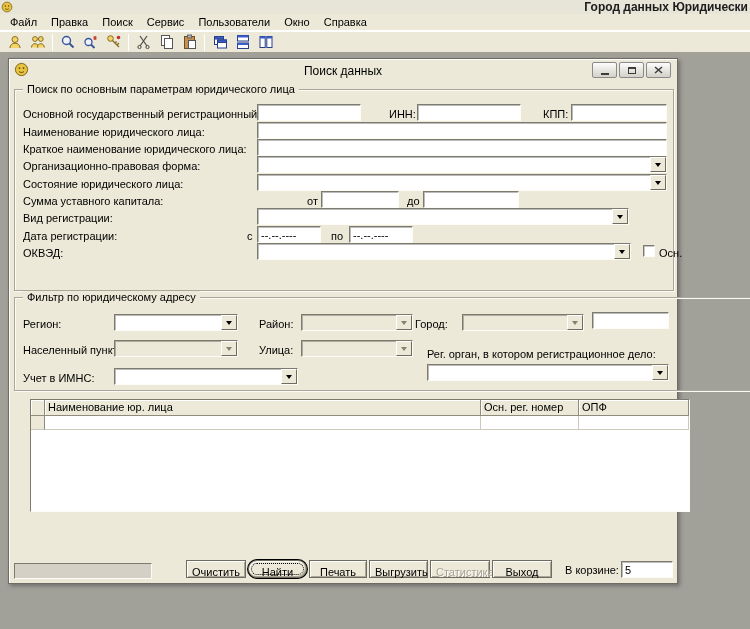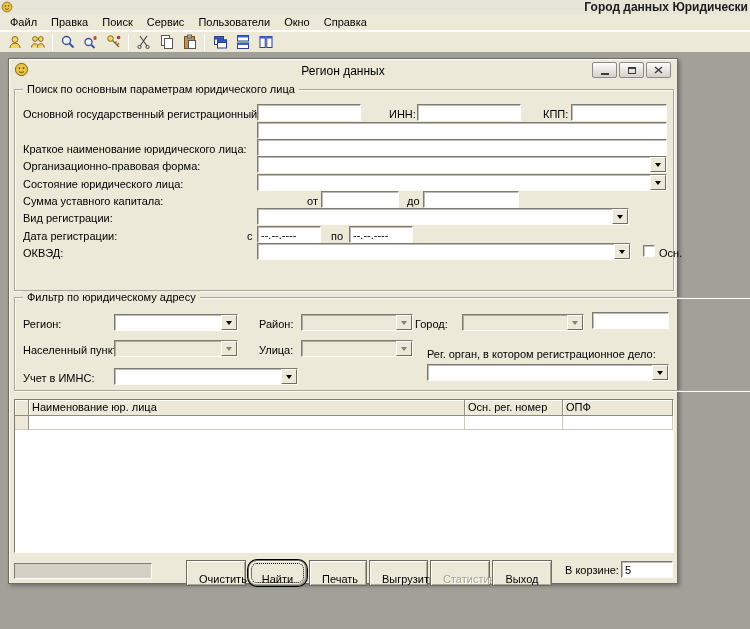--- a/index.html
+++ b/index.html
@@ -77,21 +77,21 @@
   .sel { width:14px; flex:none; }
   .gc.sel { background:#ece9d8; border-right:1px solid #8f8c7e; }
   .c1 { flex:1; }
   .c2 { width:98px; flex:none; }
   .c3 { width:110px; flex:none; }
 
   
   .panel { position:absolute; background:#d4d0c6; border:1px solid; border-color:#7d7a6e #fdfcf7 #fdfcf7 #7d7a6e; }
   .btn { position:absolute; height:18px; background:#ece9d8; color:#000;
          border:1px solid #6e6b60; box-shadow: inset 1px 1px 0 #fff, inset -1px -1px 0 #aba797;
-         font:11px "Liberation Sans", sans-serif; text-align:center; padding:12px; }
+         font:11px "Liberation Sans", sans-serif; text-align:center; padding:5px; }
   .btn.default { box-shadow: 0 0 0 1px #000, inset 1px 1px 0 #fff, inset -1px -1px 0 #aba797;
                  outline:1px dotted #000; outline-offset:-4px;border-radius:9px; }
   .btn.disabled { color:#a5a193; text-shadow:1px 1px 0 #fff; }
 </style>
 </head>
 <body>
 
 <div class="screen">
 
   <div class="titlebar">
@@ -202,21 +202,21 @@
 
     <div class="win">
 
       <div class="wcap">
         <svg class="wicon" width="15" height="15" viewBox="0 0 16 16">
           <circle cx="8" cy="8" r="6.5" fill="#e9c43e" stroke="#7a5c10"></circle>
           <circle cx="5.8" cy="6.5" r="1" fill="#5a4408"></circle>
             <circle cx="10.2" cy="6.5" r="1" fill="#5a4408"></circle>
           <path d="M5.3 10.2c1.6 1.3 3.8 1.3 5.4 0" stroke="#5a4408" fill="none"></path>
         </svg>
-        <span class="wtitle">Регион данных</span>
+        <span class="wtitle">Поиск данных</span>
         <span class="capbtns">
           <button class="capbtn">
               <span class="glyph-min"></span>
             </button>
           <button class="capbtn">
               <span class="glyph-max"></span>
             </button>
           <button class="capbtn">
             <svg width="9" height="8" viewBox="0 0 9 8">
               <path d="M1 1L8 7M8 1L1 7" stroke="#3c3c3c" stroke-width="1.5" fill="none"></path>
@@ -228,20 +228,21 @@
       <div class="group" style="left:5px;top:30px;width:660px;height:202px">
         <span class="gtitle">Поиск по основным параметрам юридического лица</span>
 
         <span class="lbl" style="left:8px;top:18px">Основной государственный регистрационный номер:</span>
         <input class="tb" style="left: 242px; top: 14px; width: 104px;">
         <span class="lbl" style="left:374px;top:18px">ИНН:</span>
         <input class="tb" style="left: 402px; top: 14px; width: 104px;">
         <span class="lbl" style="left:528px;top:18px">КПП:</span>
         <input class="tb" style="left: 556px; top: 14px; width: 96px;">
 
+        <span class="lbl" style="left:8px;top:36px">Наименование юридического лица:</span>
         <input class="tb" style="left: 242px; top: 32px; width: 410px;">
 
         <span class="lbl" style="left:8px;top:53px">Краткое наименование юридического лица:</span>
         <input class="tb" style="left: 242px; top: 49px; width: 410px;">
 
         <span class="lbl" style="left:8px;top:70px">Организационно-правовая форма:</span>
         <div class="combo" style="left:242px;top:66px;width:410px">
           <span class="cfield"></span>
           <span class="cbtn">
               <i class="arr"></i>
@@ -337,21 +338,21 @@
             </span>
         </div>
         <div class="combo" style="left:412px;top:66px;width:242px">
           <span class="cfield"></span>
           <span class="cbtn">
               <i class="arr"></i>
             </span>
         </div>
       </div>
 
-      <div class="grid" style="left:5px;top:340px;width:660px;height:154px">
+      <div class="grid" style="left:21px;top:340px;width:660px;height:113px">
         <div class="ghead">
           <span class="gh sel"></span>
           <span class="gh c1">Наименование юр. лица</span>
           <span class="gh c2">Осн. рег. номер</span>
           <span class="gh c3">ОПФ</span>
         </div>
         <div class="grow">
           <span class="gc sel"></span>
           <span class="gc c1"></span>
           <span class="gc c2"></span>

